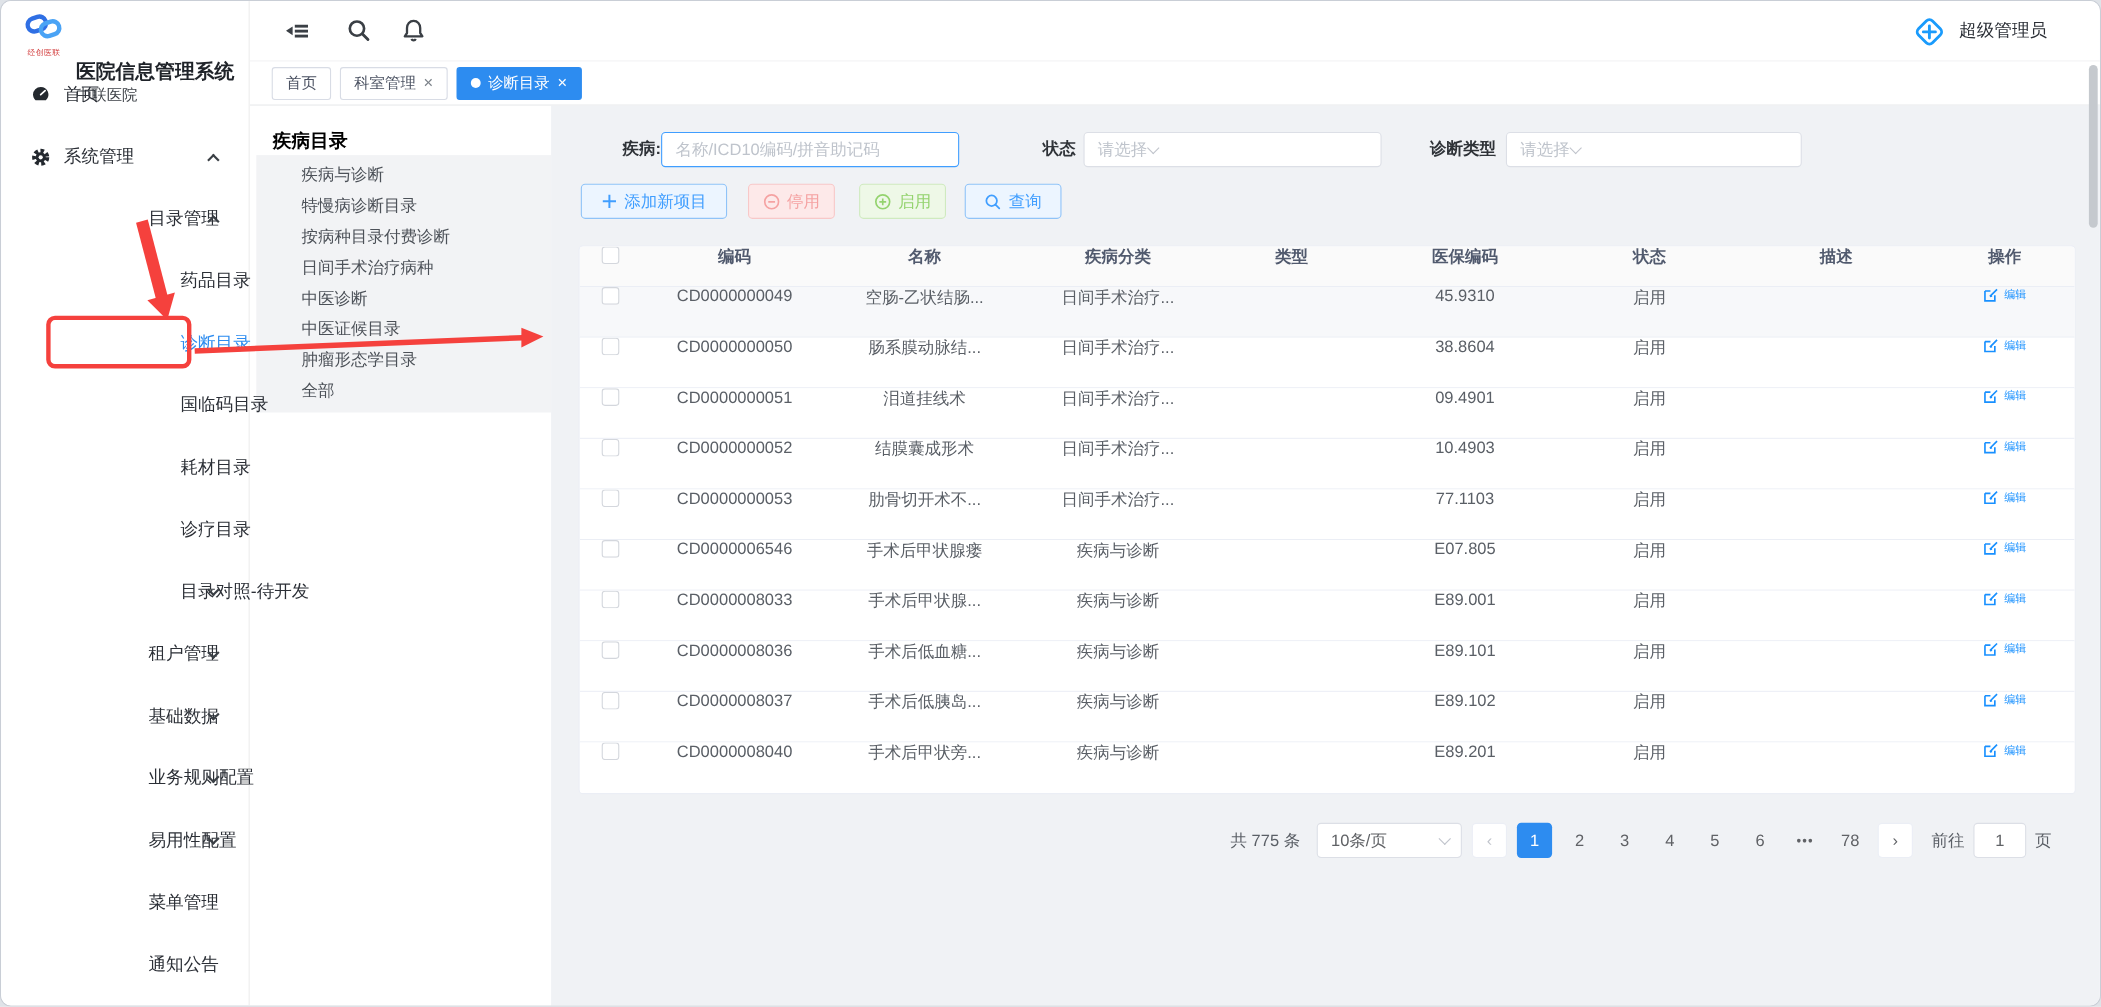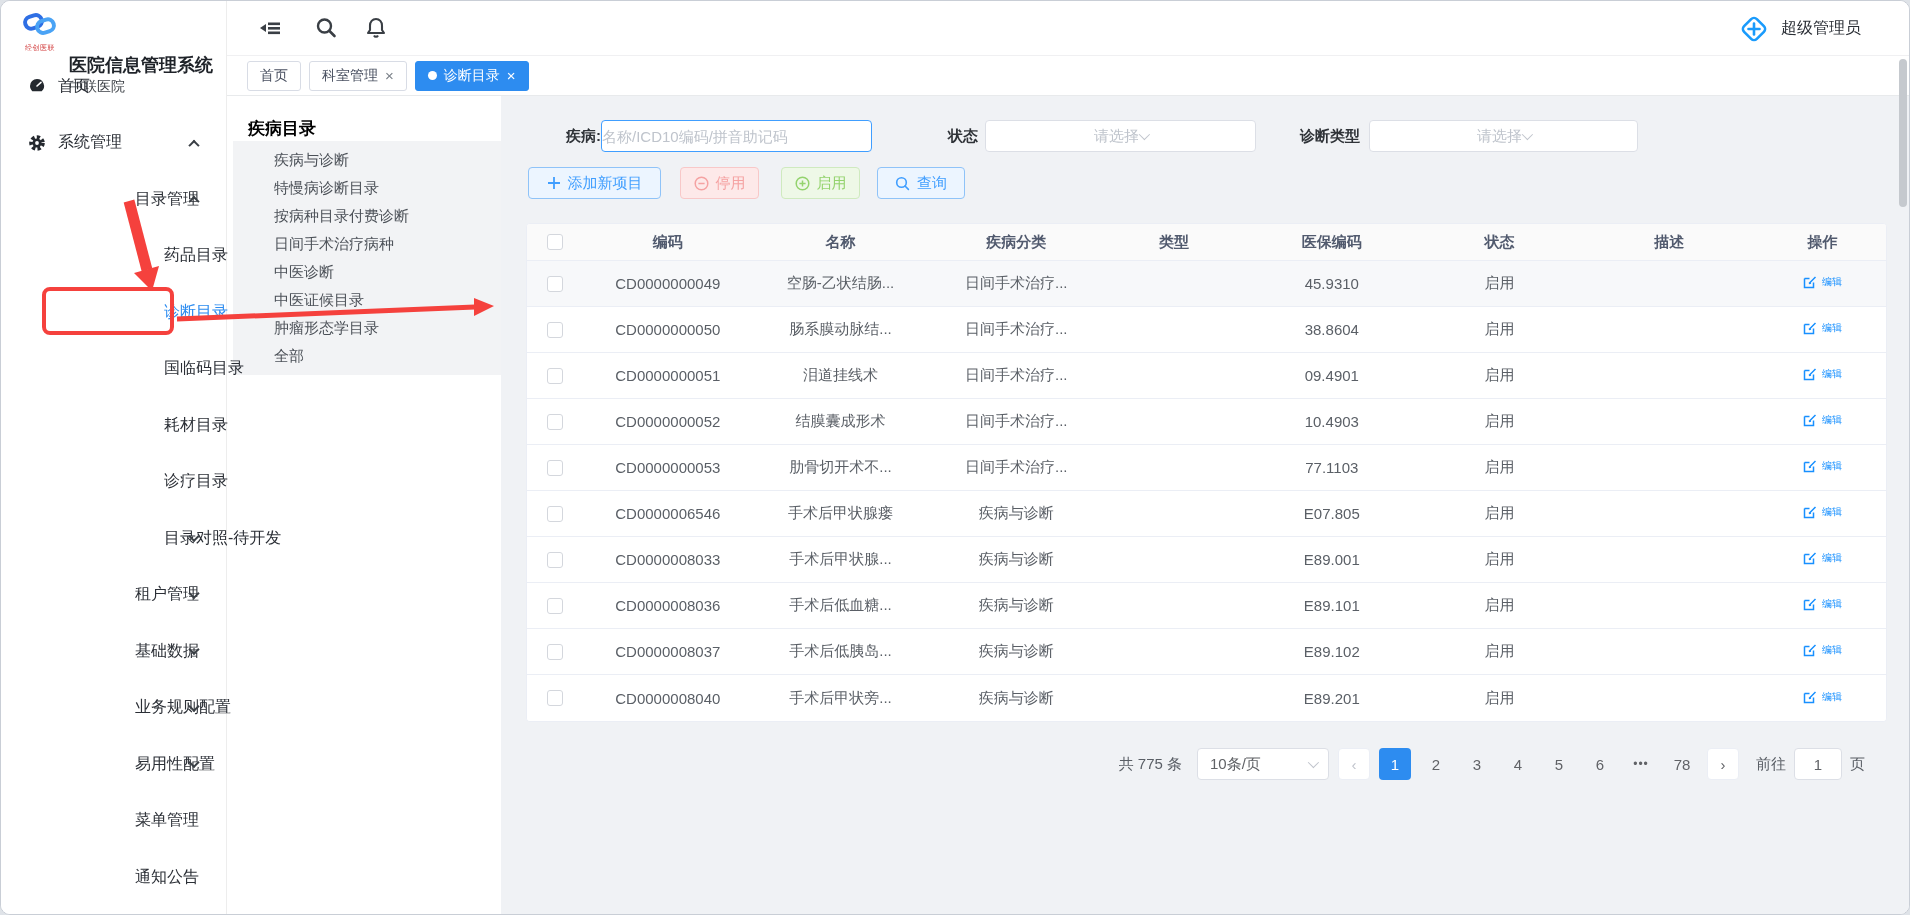--- a/index.html
+++ b/index.html
@@ -63,42 +63,42 @@
   .panel-title{position:absolute;left:21px;top:21px;font-size:17px;font-weight:bold;color:#000000;}
   .panel-list{position:absolute;left:6px;top:45px;width:268px;background:#f2f3f5;
               list-style:none;padding:5px 0;}
   .panel-list li{height:28px;line-height:28px;padding-left:41px;font-size:15px;color:#4c5158;
                  cursor:pointer;white-space:nowrap;}
 
   
   .f-label{position:absolute;top:24px;height:32px;line-height:32px;font-size:15px;
            font-weight:bold;color:#2f3338;}
   .f-input{position:absolute;top:24px;height:32px;border:1px solid #409eff;border-radius:4px;
-           background:#fff;font-size:15px;padding:0 0;color:#333;outline:none;
+           background:#fff;font-size:15px;padding:0 12px;color:#333;outline:none;
            font-family:"Liberation Sans","DejaVu Sans",sans-serif;}
   .f-input::placeholder{color:#bfc4cc;}
   .f-select{position:absolute;top:24px;height:32px;border:1px solid var(--border);border-radius:4px;
-            background:#fff;display:flex;align-items:center;padding:0 0;font-size:15px;
-            color:#bfc4cc;cursor:pointer;justify-content:center;}
+            background:#fff;display:flex;align-items:center;padding:0 12px;font-size:15px;
+            color:#bfc4cc;cursor:pointer;justify-content:flex-start;}
   .sel-chev{width:8px;height:8px;border:solid #c0c4cc;border-width:0 1.5px 1.5px 0;
             transform:rotate(45deg) translateY(-2px);}
 
   
   .btn{position:absolute;top:71px;height:32px;border-radius:4px;font-size:15px;
        display:inline-flex;align-items:center;justify-content:center;gap:7px;cursor:pointer;
        border:1px solid transparent;}
   .btn-add{left:301px;width:133px;background:#ecf5ff;border-color:#8fc3f8;color:#409eff;}
   .btn-disable{left:453px;width:79px;background:#fde9e9;border-color:#f8c8c8;color:#f5a2a2;}
   .btn-enable{left:554px;width:79px;background:#eef8e7;border-color:#cfeabf;color:#94d36e;}
   .btn-search{left:650px;width:88px;background:#ecf5ff;border-color:#8fc3f8;color:#409eff;}
 
   
   .table{position:absolute;left:299px;top:127px;width:1361px;background:#fff;
          border:1px solid #ebeef5;border-radius:4px;overflow:hidden;}
-  .tr{display:flex;align-items:center;border-bottom:1px solid #ebeef5;}
+  .tr{display:flex;align-items:flex-start;border-bottom:1px solid #ebeef5;}
   .tr:last-child{border-bottom:none;}
   .thead{height:37px;background:#fafafa;font-weight:bold;color:#515a6e;font-size:15px;}
   .trow{height:46px;font-size:15px;color:#5a5f66;background:#fff;}
   .trow.highlight{background:#f7f8fa;}
   .td{text-align:center;white-space:nowrap;overflow:hidden;}
   .c-check{width:56px;display:flex;justify-content:center;}
   .c-code{width:170px;}
   .c-name{width:176px;}
   .c-cat{width:176px;}
   .c-type{width:140px;}

